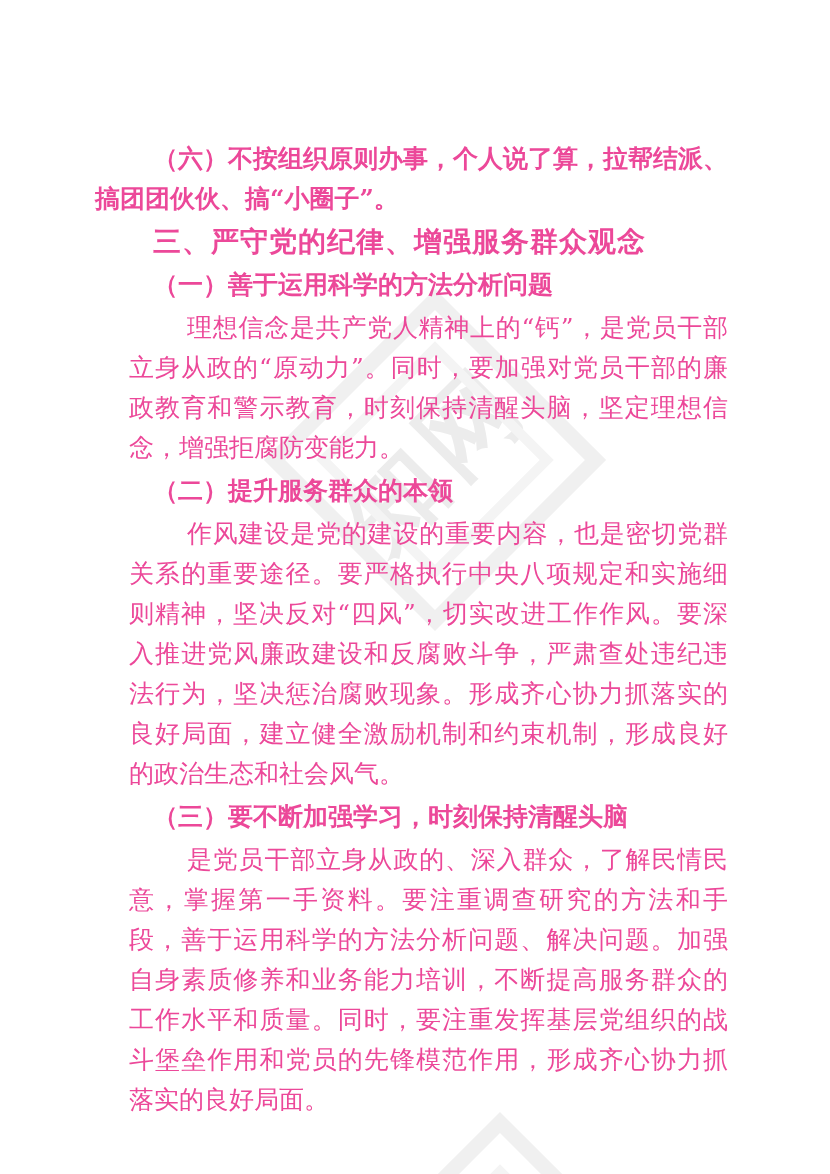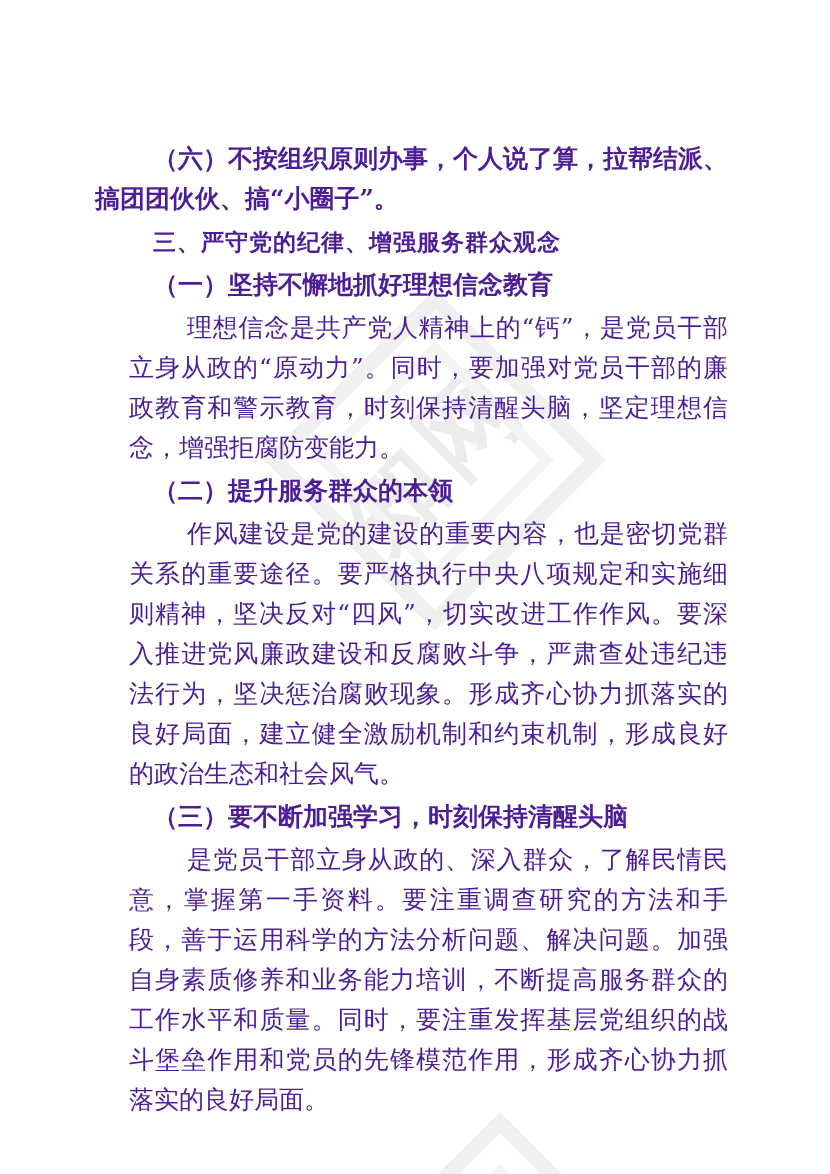--- a/index.html
+++ b/index.html
@@ -52,37 +52,37 @@
     top: 1162px;
     transform: rotate(-45deg);
   }
   
   .content {
     position: absolute;
     left: 95px;
     top: 136px;
     width: 633px;
     z-index: 2;
-    color: #4c1d95;
+    color: #ec4899;
     font-size: 25px;
     line-height: 40px;
     text-align: justify;
   }
   .blk {
     margin: 0;
     text-indent: 58px;
   }
   .t-heading-kai {
     font-weight: 700;
     margin: 3px 0;
   }
   .t-heading-hei {
     font-weight: 700;
     font-family: "DejaVu Sans", "Liberation Sans", sans-serif;
-    font-size: 23px;
+    font-size: 28px;
     margin: 3px 0;
     letter-spacing: 1px;
   }
   .t-body {
     font-weight: 400;
     margin-left: 34px;
   }
 </style>
 </head>
 <body>
@@ -93,21 +93,21 @@
     <span>知网</span>
   </div>
 
   <div class="watermark wm-bottom">
     <span>知网</span>
   </div>
 
   <div class="content">
     <p class="blk t-heading-kai">（六）不按组织原则办事，个人说了算，拉帮结派、搞团团伙伙、搞“小圈子”。</p>
     <p class="blk t-heading-hei">三、严守党的纪律、增强服务群众观念</p>
-    <p class="blk t-heading-kai">（一）坚持不懈地抓好理想信念教育</p>
+    <p class="blk t-heading-kai">（一）善于运用科学的方法分析问题</p>
     <p class="blk t-body">理想信念是共产党人精神上的“钙”，是党员干部立身从政的“原动力”。同时，要加强对党员干部的廉政教育和警示教育，时刻保持清醒头脑，坚定理想信念，增强拒腐防变能力。</p>
     <p class="blk t-heading-kai">（二）提升服务群众的本领</p>
     <p class="blk t-body">作风建设是党的建设的重要内容，也是密切党群关系的重要途径。要严格执行中央八项规定和实施细则精神，坚决反对“四风”，切实改进工作作风。要深入推进党风廉政建设和反腐败斗争，严肃查处违纪违法行为，坚决惩治腐败现象。形成齐心协力抓落实的良好局面，建立健全激励机制和约束机制，形成良好的政治生态和社会风气。</p>
     <p class="blk t-heading-kai">（三）要不断加强学习，时刻保持清醒头脑</p>
     <p class="blk t-body">是党员干部立身从政的、深入群众，了解民情民意，掌握第一手资料。要注重调查研究的方法和手段，善于运用科学的方法分析问题、解决问题。加强自身素质修养和业务能力培训，不断提高服务群众的工作水平和质量。同时，要注重发挥基层党组织的战斗堡垒作用和党员的先锋模范作用，形成齐心协力抓落实的良好局面。</p>
   </div>
 
 </div>
 
 </body></html>

